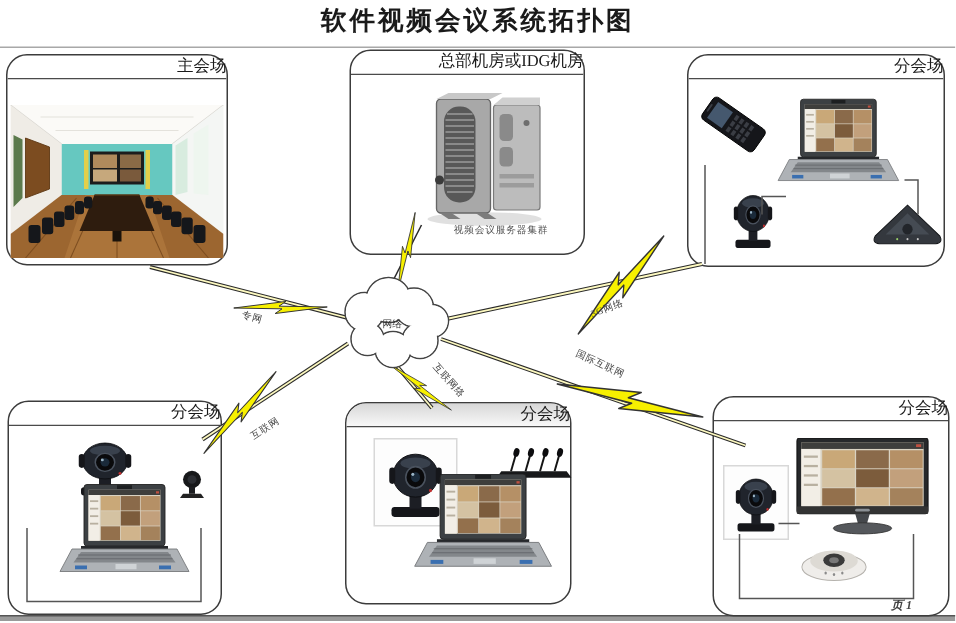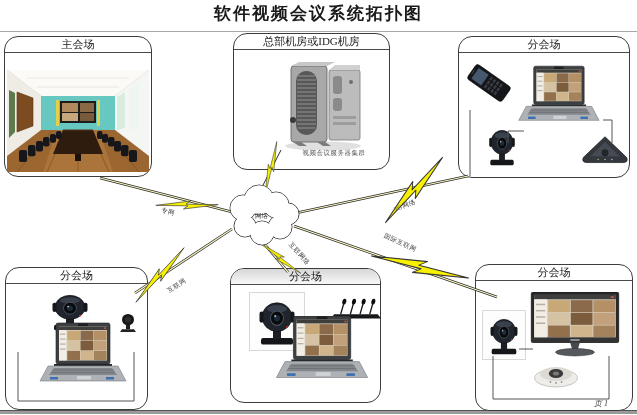--- a/index.html
+++ b/index.html
@@ -3,32 +3,32 @@
 <meta charset="utf-8">
 <style>
   html,body{margin:0;padding:0;background:#fff;}
   .stage{position:relative;width:637px;height:415px;background:#fff;overflow:hidden;
          font-family:"Liberation Serif","DejaVu Serif",serif;color:#1a1a1a;}
   .page-title{position:absolute;top:2px;left:0;width:100%;text-align:center;
               font-size:17px;font-weight:700;letter-spacing:2px;}
   .hrule-top{position:absolute;left:0;top:31px;width:637px;height:1px;background:#a8a8a8;}
   .hrule-bottom{position:absolute;left:0;top:410px;width:637px;height:3px;background:#9a9a9a;border-top:1px solid #555;}
   .node{position:absolute;background:#fff;border:1.3px solid #3c3c3c;border-radius:14px;box-sizing:border-box;}
-  .node-title{height:15px;line-height:15px;text-align:center;font-size:11px;
+  .node-title{height:15px;line-height:15px;text-align:right;font-size:11px;
               border-bottom:1px solid #4a4a4a;border-radius:13px 13px 0 0;}
   .node-title.gradient{background:linear-gradient(#d7d7d7,#f8f8f8);}
   .dev{position:absolute;}
   .photo-frame{position:absolute;background:#fdfdfd;border:1px solid #d8d8d8;}
   .caption{position:absolute;text-align:center;color:#333;}
   .caption.small{font-size:6.5px;color:#555;letter-spacing:0.5px;}
   .caption.threeg{font-size:9px;line-height:10px;color:#222;}
   .link-label{position:absolute;font-size:6.5px;color:#444;white-space:nowrap;
               transform-origin:center;letter-spacing:0.5px;}
   .cloud-label{position:absolute;font-size:6.5px;color:#333;}
-  .footer-label{position:absolute;left:594px;top:398px;font-size:8px;color:#444;font-style:italic;}
+  .footer-label{position:absolute;left:594px;top:398px;font-size:8px;color:#444;font-style:italic;font-weight:bold;}
   svg{display:block;}
   .overlay{position:absolute;left:0;top:0;z-index:5;pointer-events:none;}
   .z6{z-index:6;}
 </style>
 </head>
 <body>
 
 <svg style="position:absolute;width:0;height:0" aria-hidden="true">
 <defs>
   <path id="boltP" d="M-50,14 L4,-8 L-2,-1 L50,-14 L-4,8 L2,1 Z"></path>

